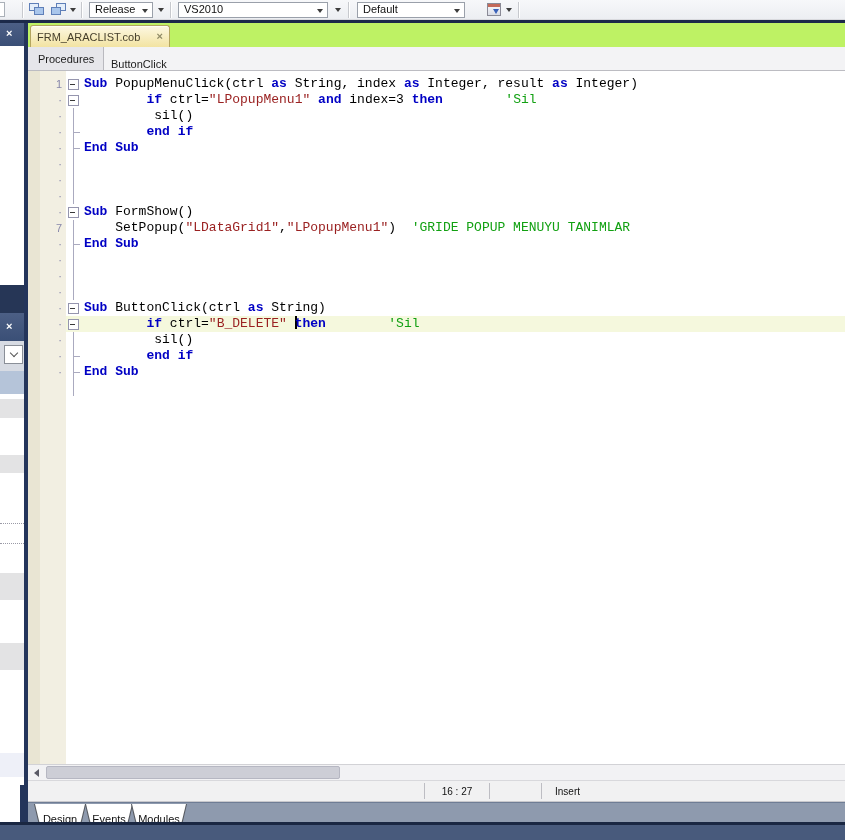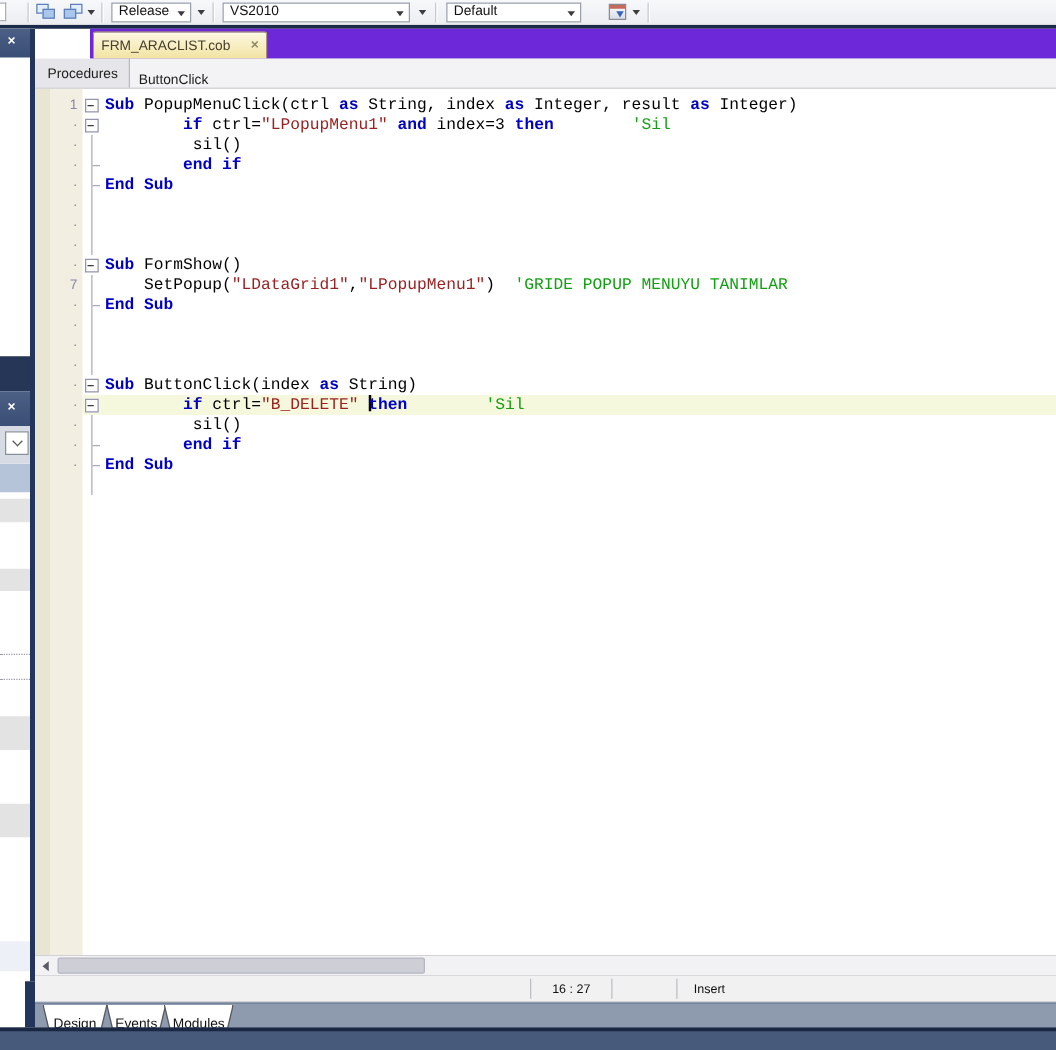--- a/index.html
+++ b/index.html
@@ -36,21 +36,21 @@
   .lr-close{position:absolute;left:6px;top:3px;font-size:11px;font-weight:bold;color:#fff;line-height:14px;cursor:default;}
   .lr-combo{position:absolute;right:1px;top:4px;width:19px;height:19px;background:#fff;border:1px solid #8a8f98;
             display:flex;align-items:center;justify-content:center;}
   .lr-combo .chev{width:6px;height:6px;border-right:1px solid #555;border-bottom:1px solid #555;
                   transform:rotate(45deg);margin-top:-3px;}
   .lr-dotted{border-top:1px dotted #9a9aa6;}
 
   
   .main{position:absolute;left:28px;top:23px;width:817px;height:799px;}
 
-  .tabstrip{position:relative;height:24px;background:#6d28d9;margin-left:44px;}
+  .tabstrip{position:relative;height:24px;background:#bef264;}
   .doc-tab{position:absolute;left:2px;top:2px;height:22px;width:140px;
            background:linear-gradient(#fdf8e2,#f2e3a2);border:1px solid #b4a55f;border-bottom:none;
            border-radius:3px 3px 0 0;display:flex;align-items:center;padding:0 6px;
            font-size:11px;color:#463f2c;box-shadow:inset 0 1px 0 #fffef5;}
   .doc-tab .tab-close{margin-left:auto;color:#8f8a66;font-weight:bold;font-size:11px;line-height:11px;}
 
   .proc-strip{position:relative;height:24px;background:#ebebee;border-bottom:1px solid #bcbcc2;display:flex;align-items:stretch;}
   .proc-left{width:76px;display:flex;align-items:center;padding-left:10px;font-size:11px;color:#1c1c1c;
              background:#e6e6ea;border-right:1px solid #b9b9bf;}
   .proc-right{flex:1;display:flex;align-items:flex-end;padding-left:7px;font-size:11px;color:#1c1c1c;background:#f3f3f5;}
@@ -297,21 +297,21 @@
             <div class="num">·</div>
             <div class="rowbody">
               <span class="fold f-line"></span>
               <span class="codetxt"></span>
             </div>
           </div>
           <div class="row">
             <div class="num">·</div>
             <div class="rowbody">
               <span class="fold f-box"></span>
-              <span class="codetxt"><span class="tk-k">Sub</span><span class="tk-p"> ButtonClick(index </span><span class="tk-k">as</span><span class="tk-p"> String)</span></span>
+              <span class="codetxt"><span class="tk-k">Sub</span><span class="tk-p"> ButtonClick(ctrl </span><span class="tk-k">as</span><span class="tk-p"> String)</span></span>
             </div>
           </div>
           <div class="row hl">
             <div class="num">·</div>
             <div class="rowbody">
               <span class="fold f-box"></span>
               <span class="codetxt"><span class="tk-p">        </span><span class="tk-k">if</span><span class="tk-p"> ctrl=</span><span class="tk-s">"B_DELETE"</span><span class="tk-p"> </span><span class="caret"></span><span class="tk-k">then</span><span class="tk-p">        </span><span class="tk-c">'Sil</span></span>
             </div>
           </div>
           <div class="row">

